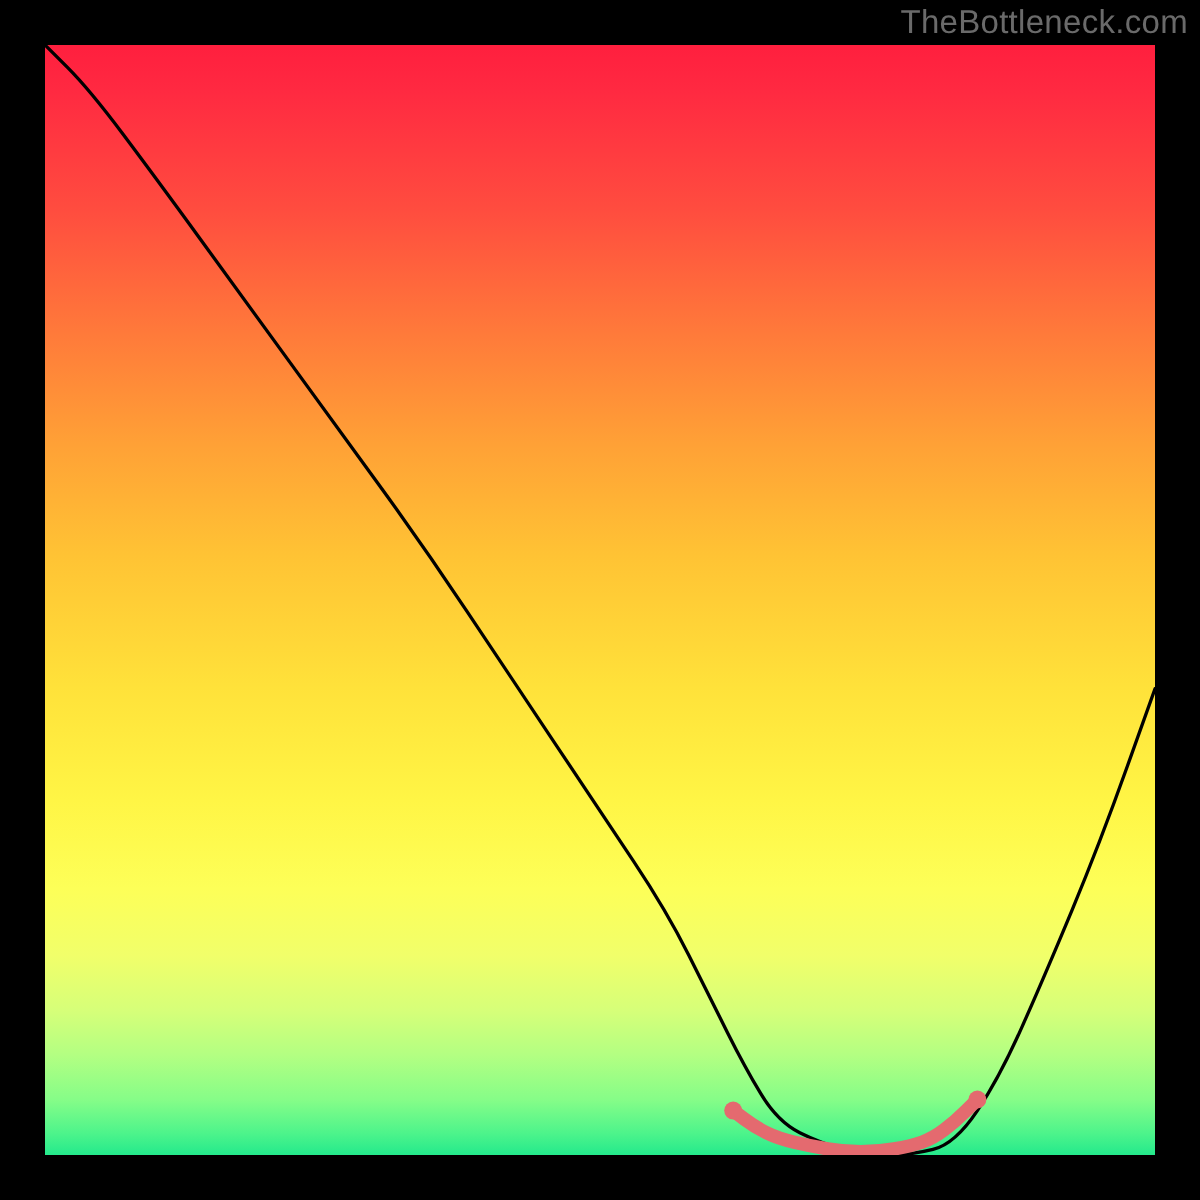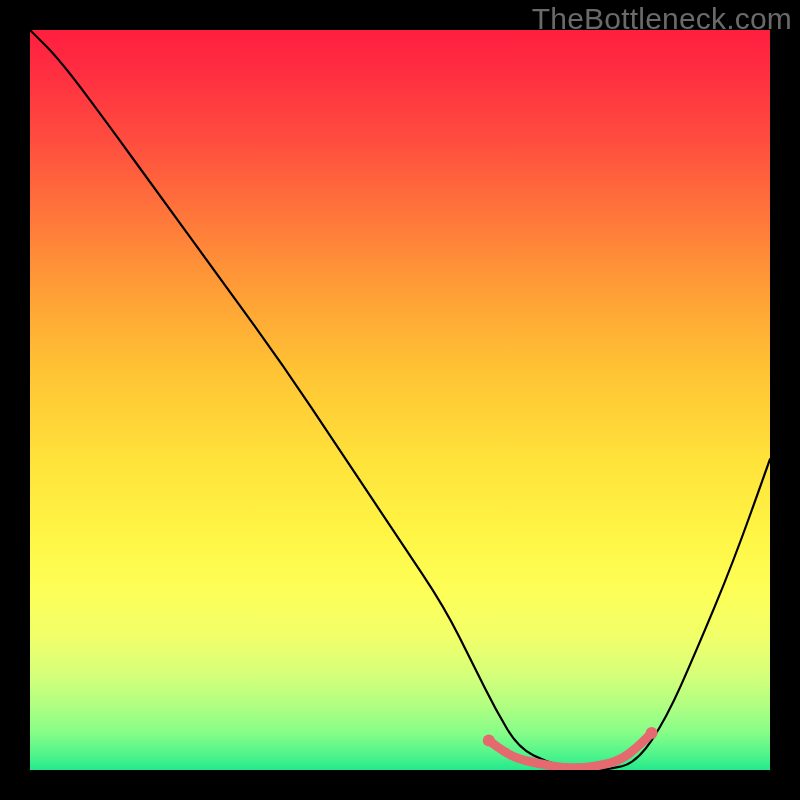--- a/index.html
+++ b/index.html
@@ -15,21 +15,21 @@
     position: relative;
     width: 800px;
     height: 800px;
     background: #000;
   }
   .watermark {
     position: absolute;
     top: 2px;
     right: 8px;
     color: #6a6a6a;
-    font-size: 30px;
+    font-size: 22px;
     font-weight: 500;
     letter-spacing: 0.2px;
     z-index: 20;
   }
   .plot-area {
     position: absolute;
     left: 30px;
     top: 30px;
     width: 740px;
     height: 740px;

